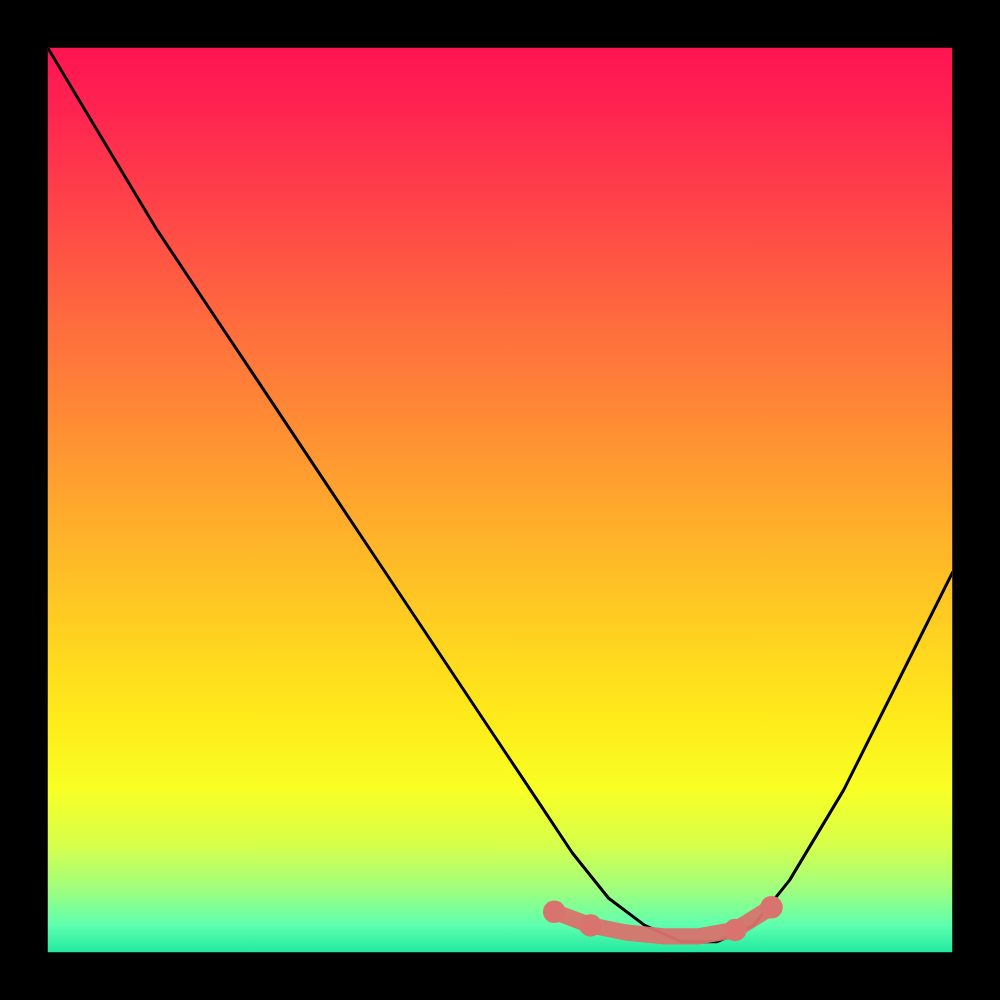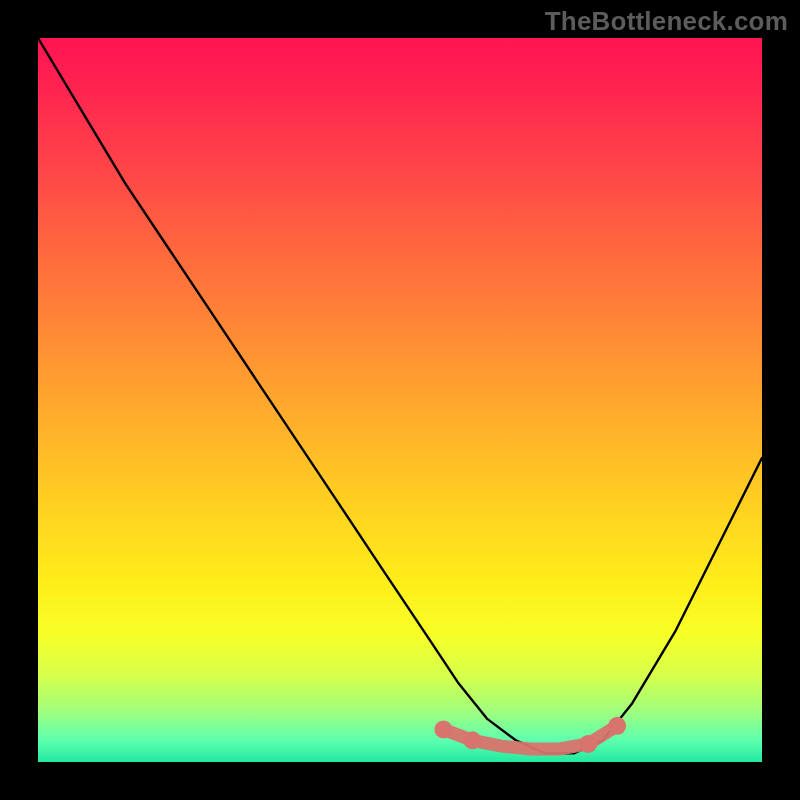--- a/index.html
+++ b/index.html
@@ -68,14 +68,13 @@
         </g>
       <g id="band-group">
           <path d="M405.4 691.4 L434.4 702.3 L463.4 708.1 L492.3 711.0 L521.3 711.0 L550.2 705.9 L579.2 687.8 " fill="none" stroke="#d9736d" stroke-width="13" stroke-linecap="round" stroke-linejoin="round" opacity="0.95"></path>
           <circle cx="405.4" cy="691.4" r="9" fill="#d9736d"></circle>
           <circle cx="434.4" cy="702.3" r="9" fill="#d9736d"></circle>
           <circle cx="550.2" cy="705.9" r="9" fill="#d9736d"></circle>
           <circle cx="579.2" cy="687.8" r="9" fill="#d9736d"></circle>
         </g>
     </svg>
   </div>
-  <div class="watermark">TheBottleneck.com</div>
 </div>
 
 </body></html>

